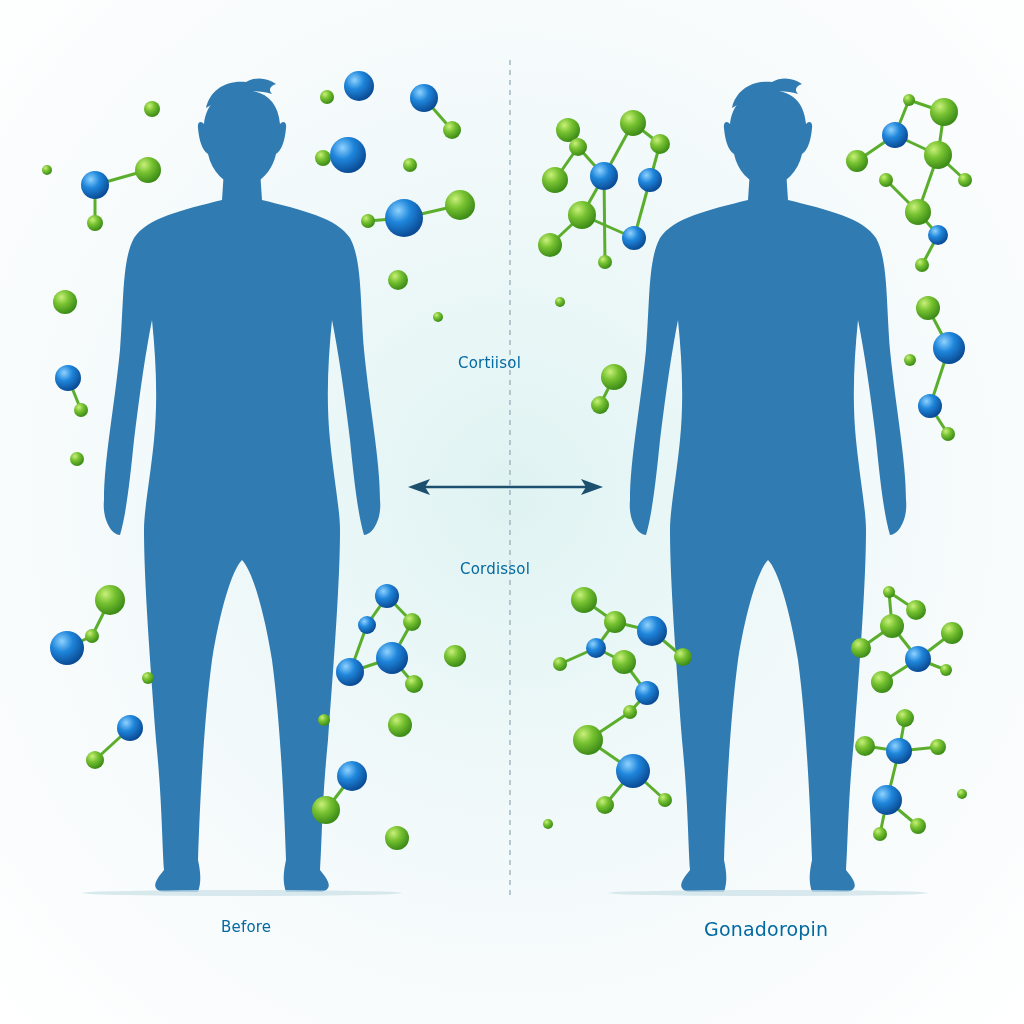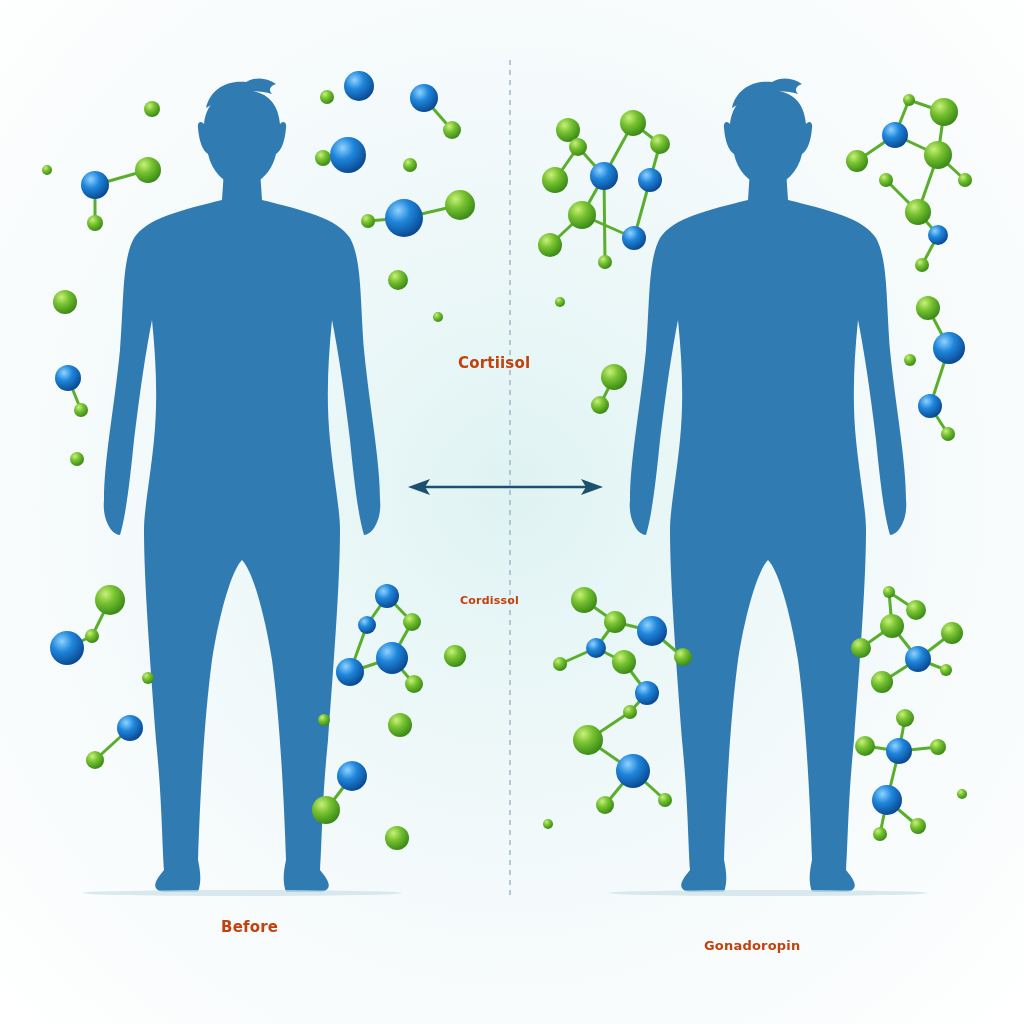--- a/index.html
+++ b/index.html
@@ -3,21 +3,21 @@
 <meta charset="utf-8">
 <style>
   html, body { margin:0; padding:0; }
   body {
     width:1024px; height:1024px; overflow:hidden; position:relative;
     background: radial-gradient(ellipse at 50% 48%, #dff3f2 0%, #eef8f9 35%, #f7fbfc 65%, #ffffff 100%);
     font-family: "DejaVu Sans", sans-serif;
   }
   .stage { position:absolute; left:0; top:0; width:1024px; height:1024px; }
   .label {
-    position:absolute; font-weight:bold; color:#c2410c; letter-spacing:0.2px;
+    position:absolute; font-weight:normal; color:#0369a1; letter-spacing:0.2px;
     white-space:nowrap;
   }
   .mol-layer { position:absolute; left:0; top:0; }
 </style>
 </head>
 <body>
 
 <div class="stage">
 
   <svg class="mol-layer" width="1024" height="1024" viewBox="0 0 1024 1024">
@@ -296,16 +296,16 @@
       <line x1="418" y1="487" x2="595" y2="487" stroke-width="2.5"></line>
       <path d="M408,487 L430,479 L425,487 L430,495 Z" stroke="none"></path>
       <path d="M603,487 L581,479 L586,487 L581,495 Z" stroke="none"></path>
     </g>
 
     <ellipse cx="242" cy="893" rx="160" ry="3" fill="#cfe3ea" opacity="0.8"></ellipse>
     <ellipse cx="768" cy="893" rx="160" ry="3" fill="#cfe3ea" opacity="0.8"></ellipse>
   </svg>
 
   <div class="label" style="left:458px; top:354px; font-size:15px;">Cortiisol</div>
-  <div class="label" style="left:460px; top:594px; font-size:11px;text-align:center;">Cordissol</div>
+  <div class="label" style="left:460px; top:560px; font-size:15px;text-align:center;">Cordissol</div>
   <div class="label" style="left:203px; top:918px; font-size:15px;margin-left:18px;">Before</div>
-  <div class="label" style="left:704px; top:918px; font-size:13px;margin-top:20px;">Gonadoropin</div>
+  <div class="label" style="left:704px; top:918px; font-size:19px;">Gonadoropin</div>
 </div>
 
 </body></html>

